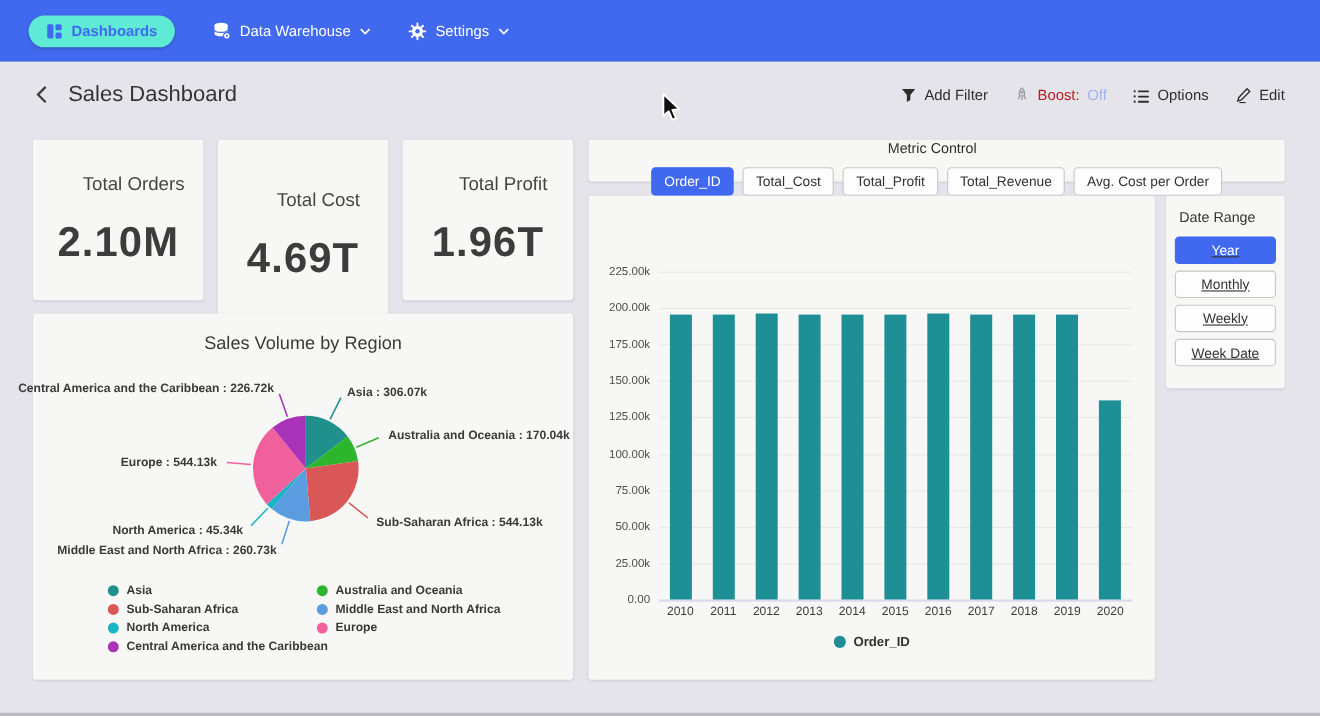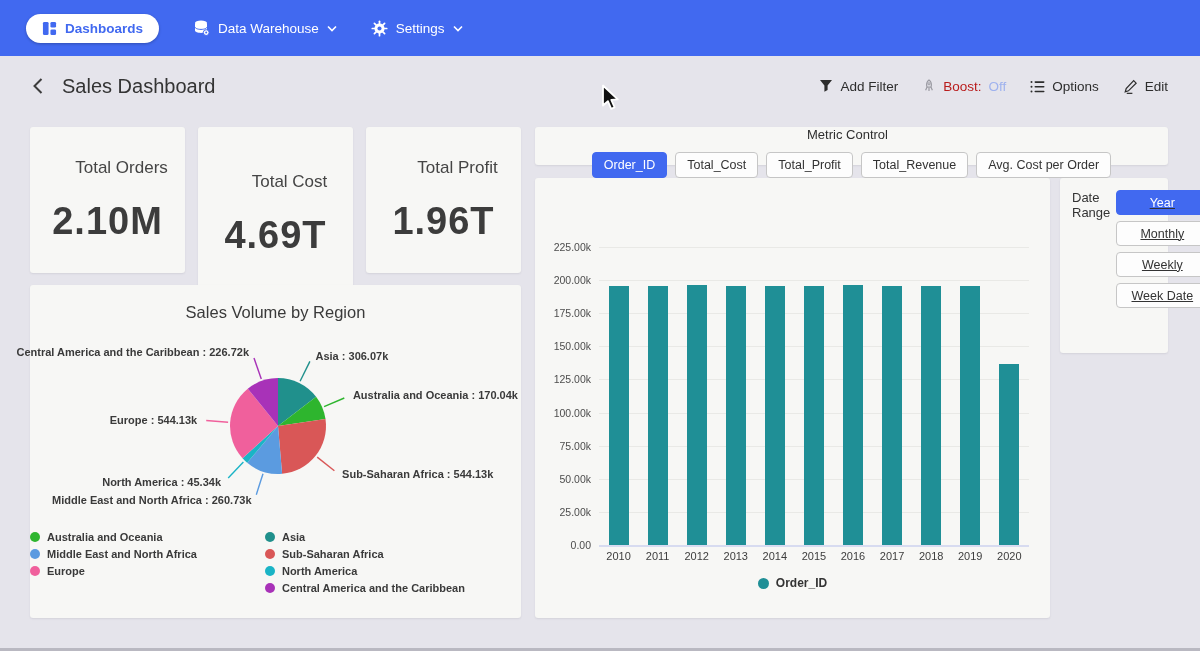--- a/index.html
+++ b/index.html
@@ -13,36 +13,36 @@
   
   .topnav {
     position:absolute; left:0; top:0; width:1200px; height:56px;
     background:#4169f0; display:flex; align-items:center;
     padding:0 26px; justify-content:space-between;
   }
   .brand { display:flex; align-items:center; gap:12px; }
   .brand-text { color:#fff; font-size:11px; font-weight:bold; letter-spacing:2.5px; line-height:1.5; }
   .nav-right { display:flex; align-items:center; gap:34px; }
   .nav-pill {
-    background:#ffffff; border-radius:18px; padding:7px 16px;
+    background:#5eead4; border-radius:18px; padding:7px 16px;
     display:flex; align-items:center; gap:8px; cursor:pointer;
     box-shadow:0 1px 3px rgba(0,0,0,.25);
   }
   .nav-pill span { color:#4169f0; font-size:13.5px; font-weight:bold; }
   .nav-item { display:flex; align-items:center; gap:8px; cursor:pointer; }
   .nav-item span { color:#fff; font-size:13.5px; font-weight:500; }
   
   .subheader {
     position:absolute; left:0; top:56px; width:1200px; height:60px;
     display:flex; align-items:center; padding:16px 32px; justify-content:space-between;gap:16px;
   }
   .sub-left { display:flex; align-items:center; gap:18px; }
   .page-title { font-size:20px; font-weight:500; color:#343434; }
   .sub-actions { display:flex; align-items:center; gap:24px; }
-  .action { display:flex; align-items:center; gap:7px; cursor:pointer; font-size:13.5px; font-weight:500; color:#2d2d2d; }
+  .action { display:flex; align-items:flex-end; gap:7px; cursor:pointer; font-size:13.5px; font-weight:500; color:#2d2d2d; }
   .action .muted { color:#b91c1c; }
   .action .boost-off { color:#9fb2ee; }
   
   .card {
     position:absolute; background:#f7f7f5; border-radius:3px;
     box-shadow:0 1px 2px rgba(60,60,80,.10);
     flex-direction:column;
   }
   
   .kpi { display:flex; flex-direction:column; align-items:center; justify-content:center; gap:22px; }
@@ -71,21 +71,21 @@
   .bar-legend span { font-size:12px; font-weight:bold; color:#333; }
   
   .pie-svg { position:absolute; left:0; top:52px; overflow:visible; }
   .pie-legend { position:absolute; left:0; top:246px; width:100%; display:flex; }
   .pie-legend .col { display:flex; flex-direction:column; gap:5px; }
   .pie-legend .col1 { margin-left:68px; width:190px; }
   .legend-item { display:flex; align-items:center; gap:7px; cursor:pointer; }
   .legend-item .dot { width:10px; height:10px; border-radius:50%; flex:none; }
   .legend-item span { font-size:11px; font-weight:bold; color:#3a3a3a; white-space:nowrap; }
   
-  .date-card { padding:12px 8px; display:flex; flex-direction:row; gap:6px; }
+  .date-card { padding:12px 8px; display:flex; flex-direction:column; gap:6px; }
   .date-title { font-size:13px; color:#333; margin:0 0 4px 4px; }
   .date-btn {
     width:92px; height:25px; margin:0 auto; border-radius:4px; cursor:pointer;
     background:#fdfdfd; border:1px solid #c6c6c6; color:#333;
     font-size:12.5px; display:flex; align-items:center; justify-content:center;
   }
   .date-btn.selected { background:#4169f0; border-color:#4169f0; color:#fff; }
   
   .cursor { position:absolute; left:601px; top:84px; z-index:99; pointer-events:none; }
   .bottom-edge { position:absolute; left:0; bottom:0; width:100%; height:3px; background:#b9b8c1; }
@@ -320,50 +320,50 @@
       <path d="M213.4,125.1 Q203.7,135.2 198.2,141.0" fill="none" stroke="#1ab4c6" stroke-width="1.4"></path>
       <text x="191.0" y="148.8" text-anchor="end" font-size="11" font-weight="bold" fill="#3a3a3a" font-family="Liberation Sans, sans-serif">North America : 45.34k</text>
       <path d="M248,89 L212.5,121.3 A48,48 0 0 1 217.8,51.7 Z" fill="#f0609c"></path>
       <path d="M198.1,85.2 Q184.2,84.1 176.2,83.5" fill="none" stroke="#f0609c" stroke-width="1.4"></path>
       <text x="167.2" y="86.5" text-anchor="end" font-size="11" font-weight="bold" fill="#3a3a3a" font-family="Liberation Sans, sans-serif">Europe : 544.13k</text>
       <path d="M248,89 L217.8,51.7 A48,48 0 0 1 248.0,41.0 Z" fill="#a832b8"></path>
       <path d="M231.3,41.9 Q226.7,28.7 224.0,21.1" fill="none" stroke="#a832b8" stroke-width="1.4"></path>
       <text x="219.0" y="19.0" text-anchor="end" font-size="11" font-weight="bold" fill="#3a3a3a" font-family="Liberation Sans, sans-serif">Central America and the Caribbean : 226.72k</text>
     </svg>
   <div class="pie-legend" id="pie-legend">
+      <div class="col col1">
+        <div class="legend-item">
+          <div class="dot" style="background: rgb(32, 144, 140);"></div>
+          <span>Asia</span>
+        </div>
+        <div class="legend-item">
+          <div class="dot" style="background: rgb(217, 87, 87);"></div>
+          <span>Sub-Saharan Africa</span>
+        </div>
+        <div class="legend-item">
+          <div class="dot" style="background: rgb(26, 180, 198);"></div>
+          <span>North America</span>
+        </div>
+        <div class="legend-item">
+          <div class="dot" style="background: rgb(168, 50, 184);"></div>
+          <span>Central America and the Caribbean</span>
+        </div>
+      </div>
       <div class="col">
         <div class="legend-item">
           <div class="dot" style="background: rgb(46, 181, 46);"></div>
           <span>Australia and Oceania</span>
         </div>
         <div class="legend-item">
           <div class="dot" style="background: rgb(91, 155, 224);"></div>
           <span>Middle East and North Africa</span>
         </div>
         <div class="legend-item">
           <div class="dot" style="background: rgb(240, 96, 156);"></div>
           <span>Europe</span>
-        </div>
-      </div>
-      <div class="col col1">
-        <div class="legend-item">
-          <div class="dot" style="background: rgb(32, 144, 140);"></div>
-          <span>Asia</span>
-        </div>
-        <div class="legend-item">
-          <div class="dot" style="background: rgb(217, 87, 87);"></div>
-          <span>Sub-Saharan Africa</span>
-        </div>
-        <div class="legend-item">
-          <div class="dot" style="background: rgb(26, 180, 198);"></div>
-          <span>North America</span>
-        </div>
-        <div class="legend-item">
-          <div class="dot" style="background: rgb(168, 50, 184);"></div>
-          <span>Central America and the Caribbean</span>
         </div>
       </div>
     </div>
 </div>
 
 <svg class="cursor" width="22" height="28" viewBox="0 0 22 28">
   <path d="M2 1.5 L2 21.5 L6.9 17.2 L10.2 24.9 L13.6 23.4 L10.3 15.9 L16.8 15.3 Z" fill="#111" stroke="#fff" stroke-width="1.8" stroke-linejoin="round"></path>
 </svg>
 <div class="bottom-edge"></div>
 

